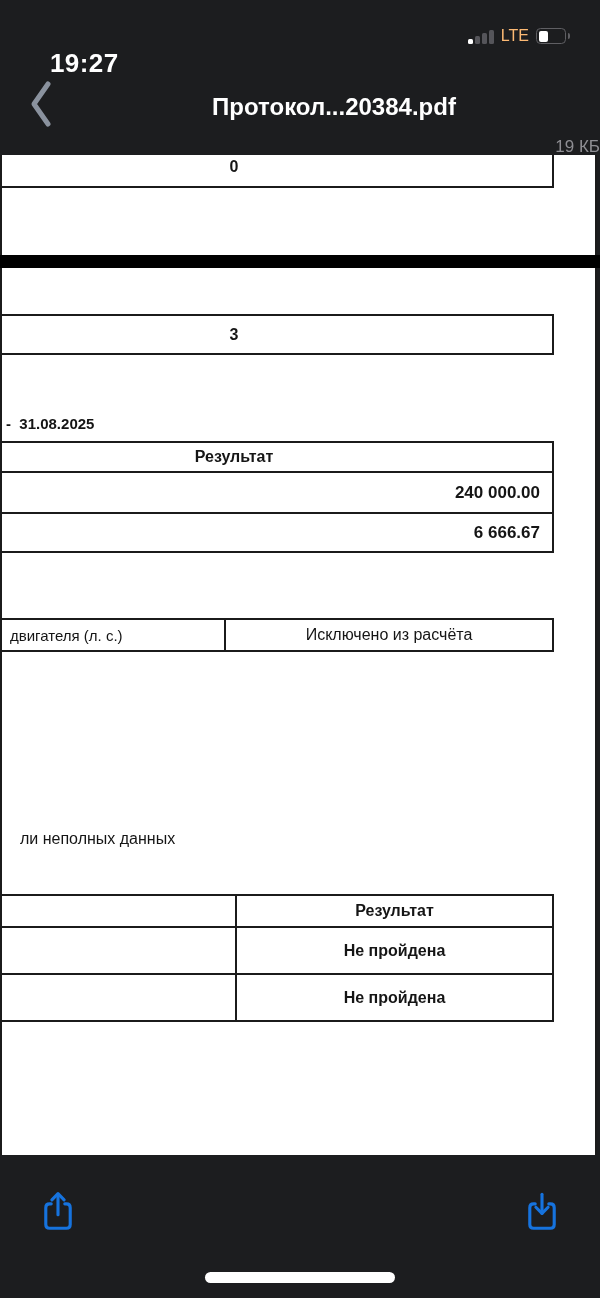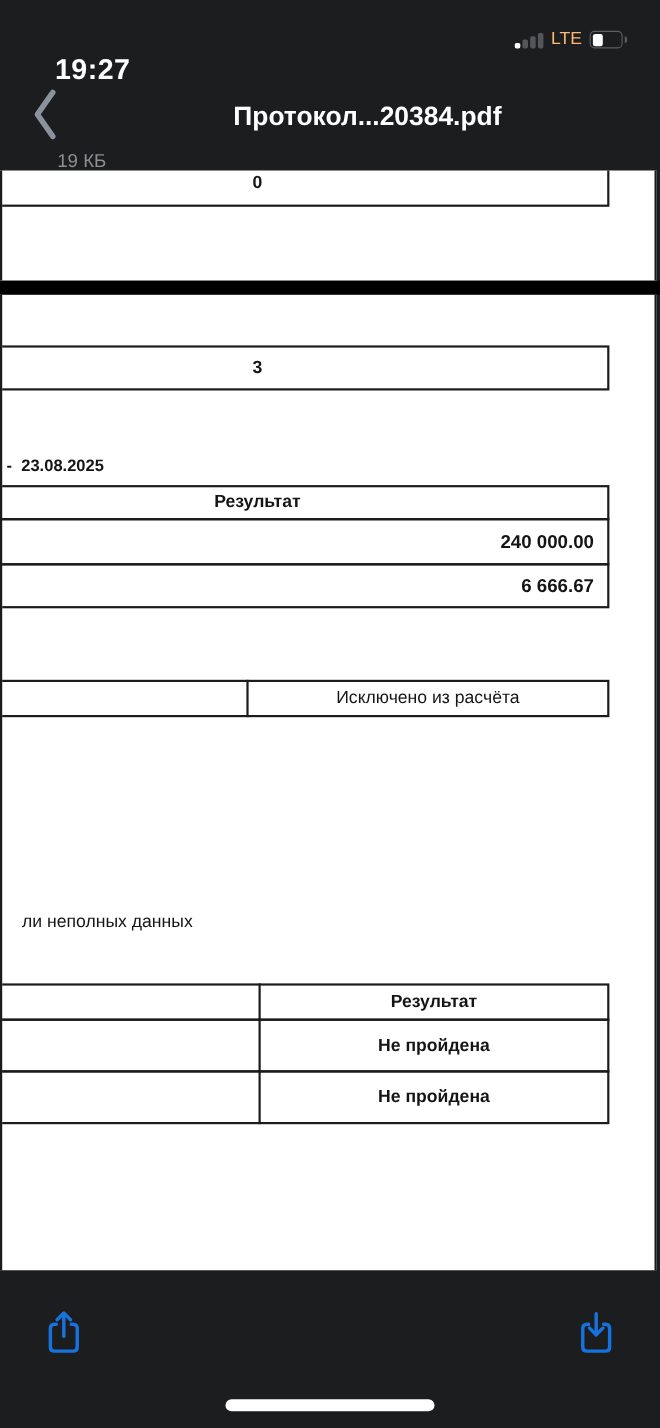--- a/index.html
+++ b/index.html
@@ -27,21 +27,21 @@
   .battery{position:relative;width:34px;height:16px;}
   .batt-body{width:30px;height:16px;border:1.5px solid var(--batt-outline);border-radius:4.5px;}
   .batt-fill{position:absolute;left:2.5px;top:2.5px;width:9px;height:11px;border-radius:2px;background:#fff;}
   .batt-nub{position:absolute;right:0;top:5px;width:2.5px;height:6px;background:var(--batt-outline);border-radius:0 2px 2px 0;}
 
   
   .nav-bar{position:absolute;top:55px;left:0;right:0;height:100px;}
   .back-button{position:absolute;left:26px;top:18px;width:46px;height:62px;display:flex;align-items:center;cursor:pointer;background:none;border:none;}
   .nav-title{position:absolute;left:0;right:0;top:38px;padding-left:68px;text-align:center;
     color:#fff;font-size:24px;font-weight:700;white-space:nowrap;}
-  .nav-subtitle{position:absolute;left:0;right:0;top:82px;padding-left:52px;text-align:left;
+  .nav-subtitle{position:absolute;left:0;right:0;top:82px;padding-left:52px;text-align:right;
     color:var(--subtitle);font-size:17px;}
 
   
   .pdf-area{position:absolute;top:155px;left:0;width:600px;height:1000px;background:var(--chrome-bg);}
   .page{position:relative;width:597px;background:var(--page-bg);
     border-left:2px solid var(--doc-border);border-right:2px solid var(--doc-border);overflow:hidden;color:var(--doc-text);}
   .page1{height:100px;}
   .page-gap{width:600px;height:13px;background:var(--separator);}
   .page2{height:887px;}
 
@@ -124,30 +124,31 @@
     </div>
 
     <div class="page-gap"></div>
 
     <div class="page page2">
 
       <div class="tcell cell-3">
         <span>3</span>
       </div>
 
-      <div class="date-line">-  23.08.2025</div>
+      <div class="date-line">-  31.08.2025</div>
 
       <div class="table-a">
         <div class="ta-row ta-header">Результат</div>
         <div class="ta-row ta-r1">240 000.00</div>
         <div class="ta-row ta-r2">6 666.67</div>
       </div>
 
       <div class="row-b">
         <div class="rb-divider"></div>
+        <div class="rb-left">двигателя (л. с.)</div>
         <div class="rb-right">Исключено из расчёта</div>
       </div>
 
       <div class="partial-text">ли неполных данных</div>
 
       <div class="table-c">
         <div class="tc-row tc-header">
           <div class="tc-divider"></div>
           <div class="tc-val">Результат</div>
         </div>

